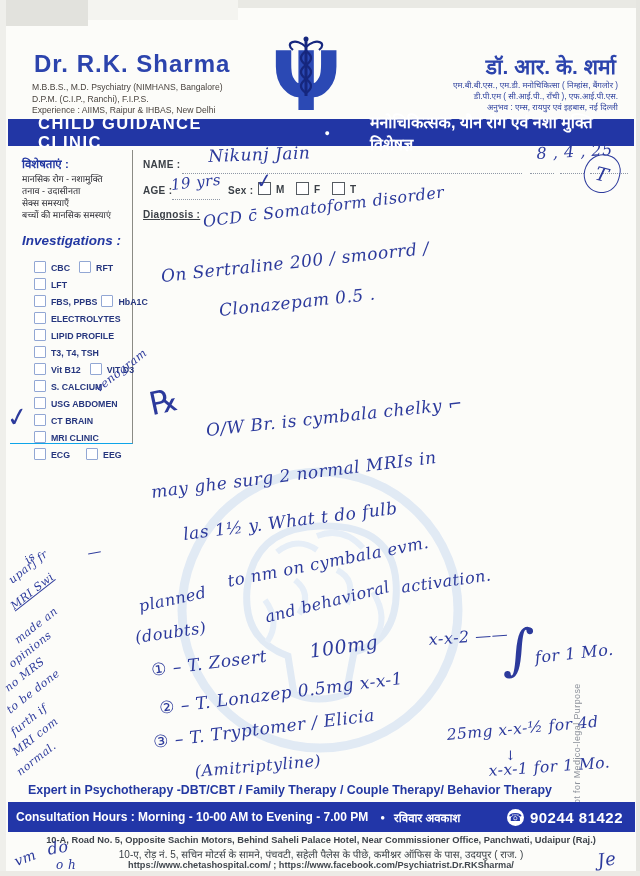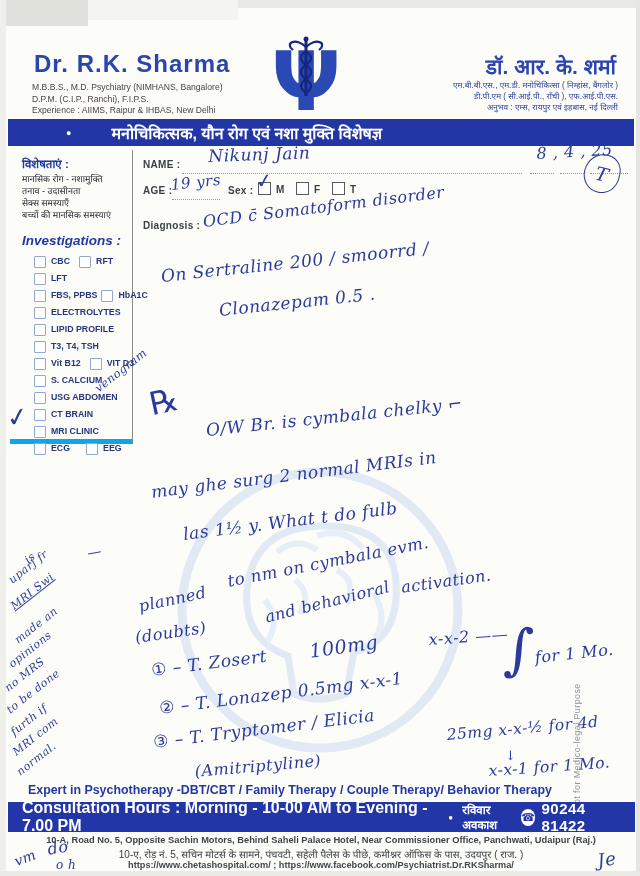--- a/index.html
+++ b/index.html
@@ -25,26 +25,26 @@
 
   
   .banner{left:8px;top:119px;width:626px;height:27px;background:#2236a5;color:#fff;
     display:flex;align-items:center;}
   .banner .clinic{font-size:16.5px;font-weight:bold;letter-spacing:1.5px;padding-left:30px;}
   .banner .bdot{font-size:9px;margin:0 0 0 58px;}
   .banner .spec{font-size:16px;font-weight:bold;margin-left:40px;}
 
   
   .sidebar{left:10px;top:150px;width:123px;height:294px;
-    border-right:1px solid #8b8b85;border-bottom:5px solid #0ea5e9;box-sizing:border-box;
+    border-right:1px solid #8b8b85;border-bottom:1px solid #0ea5e9;box-sizing:border-box;
     padding:6px 0 0 12px;}
   .sp-title{font-size:11.5px;font-weight:bold;color:#2338a2;margin-bottom:2px;}
   .sp-line{font-size:9px;color:#26262e;line-height:12px;}
   .inv-title{font-size:13.5px;font-weight:bold;font-style:italic;color:#2338a2;margin:12px 0 8px 0;}
-  .inv-row{display:flex;align-items:flex-start;height:17px;position:relative;padding-left:12px;}
+  .inv-row{display:flex;align-items:flex-end;height:17px;position:relative;padding-left:12px;}
   .cb{width:10px;height:10px;border:1.4px solid #92a7d4;border-radius:1px;background:#fff;
     margin-right:5px;flex:0 0 auto;}
   .cb2{margin-left:9px;}
   .inv-label{font-size:8.8px;font-weight:bold;color:#26367e;white-space:nowrap;}
 
   
   .flabel{font-size:10px;font-weight:bold;color:#3b4047;letter-spacing:.3px;}
   .dotted{border-bottom:1.5px dotted #8f98a6;height:1px;}
   .sexbox{width:13px;height:13px;border:1.5px solid #565b61;background:#fff;box-sizing:border-box;}
   .sexlabel{font-size:10px;font-weight:bold;color:#3b4047;}
@@ -60,21 +60,21 @@
   .wm{left:165px;top:440px;opacity:.85;}
 
   
   .medico{left:572px;top:636px;height:175px;writing-mode:vertical-rl;transform:rotate(180deg);
     font-size:9px;color:#8d929b;letter-spacing:.4px;}
 
   
   .expert{left:28px;top:783px;width:595px;font-size:12.4px;font-weight:bold;color:#2338a2;}
   .consult-bar{left:8px;top:802px;width:627px;height:30px;background:#2236a8;color:#fff;
     display:flex;align-items:center;}
-  .consult-bar .hours{font-size:16px;font-weight:bold;padding-left:14px;}
+  .consult-bar .hours{font-size:12px;font-weight:bold;padding-left:8px;}
   .consult-bar .cdot{font-size:8px;margin:0 9px 0 12px;}
   .consult-bar .holiday{font-size:11.5px;font-weight:bold;}
   .consult-bar .phonewrap{margin-left:auto;display:flex;align-items:center;padding-right:12px;}
   .phone-ic{width:17px;height:17px;border-radius:50%;background:#fff;color:#2236a8;font-size:11px;
     display:flex;align-items:center;justify-content:center;margin-right:6px;}
   .consult-bar .phone{font-size:15px;font-weight:bold;letter-spacing:.5px;}
   .addr-en{left:14px;top:835px;width:614px;text-align:center;font-size:9.3px;font-weight:bold;color:#3d434b;}
   .addr-hi{left:14px;top:847px;width:614px;text-align:center;font-size:10px;color:#3a4046;}
   .urls{left:14px;top:860px;width:614px;text-align:center;font-size:9.2px;font-weight:bold;color:#42484f;}
 </style>
@@ -113,20 +113,21 @@
   </svg>
 
   <div class="abs name-hi">डॉ. आर. के. शर्मा</div>
   <div class="abs cred-hi">
     <div>एम.बी.बी.एस., एम.डी. मनोचिकित्सा ( निम्हांस, बैंगलोर )</div>
     <div>डी.पी.एम ( सी.आई.पी., राँची ), एफ.आई.पी.एस.</div>
     <div>अनुभव : एम्स, रायपुर एवं इहबास, नई दिल्ली</div>
   </div>
 
   <div class="abs banner">
+    <span class="clinic">CHILD GUIDANCE CLINIC</span>
     <span class="bdot">●</span>
     <span class="spec">मनोचिकित्सक, यौन रोग एवं नशा मुक्ति विशेषज्ञ</span>
   </div>
 
   <div class="abs sidebar">
     <div class="sp-title">विशेषताएं :</div>
     <div class="sp-line">मानसिक रोग - नशामुक्ति</div>
     <div class="sp-line">तनाव - उदासीनता</div>
     <div class="sp-line">सेक्स समस्याएँ</div>
     <div class="sp-line">बच्चों की मानसिक समस्याएं</div>
@@ -209,21 +210,21 @@
   <div class="hand" style="left:170px;top:176px;font-size:15px;transform:rotate(-6deg);">19 yrs</div>
   <div class="abs flabel" style="left:228px;top:185px;">Sex :</div>
   <div class="abs sexbox" style="left:258px;top:182px;"></div>
   <div class="abs sexlabel" style="left:276px;top:184px;">M</div>
   <div class="abs sexbox" style="left:296px;top:182px;"></div>
   <div class="abs sexlabel" style="left:314px;top:184px;">F</div>
   <div class="abs sexbox" style="left:332px;top:182px;"></div>
   <div class="abs sexlabel" style="left:350px;top:184px;">T</div>
   <div class="hand" style="left:254px;top:170px;font-size:20px;transform:rotate(-8deg);">✓</div>
 
-  <div class="abs flabel" style="left:143px;top:220px;">Diagnosis :</div>
+  <div class="abs flabel" style="left:143px;top:209px;text-decoration:underline;">Diagnosis :</div>
   <div class="hand" style="left:202px;top:212px;font-size:16px;transform:rotate(-7deg);">OCD c̄ Somatoform disorder</div>
 
   <div class="hand" style="left:160px;top:266px;font-size:17px;transform:rotate(-6deg);">On Sertraline 200 / smoorrd /</div>
   <div class="hand" style="left:218px;top:300px;font-size:17px;transform:rotate(-6deg);">Clonazepam 0.5 .</div>
   <div class="hand" style="left:146px;top:386px;font-size:32px;transform:rotate(-12deg);">℞</div>
   <div class="hand" style="left:205px;top:420px;font-size:17px;transform:rotate(-6deg);">O/W Br. is cymbala chelky ⌐</div>
   <div class="hand" style="left:150px;top:482px;font-size:17px;transform:rotate(-7deg);">may ghe surg 2 normal MRIs in</div>
   <div class="hand" style="left:182px;top:524px;font-size:17px;transform:rotate(-7deg);">las 1½ y.   What t do fulb</div>
   <div class="hand" style="left:226px;top:572px;font-size:16.5px;transform:rotate(-11deg);">to nm on cymbala evm.</div>
   <div class="hand" style="left:137px;top:597px;font-size:16px;transform:rotate(-12deg);">planned</div>

